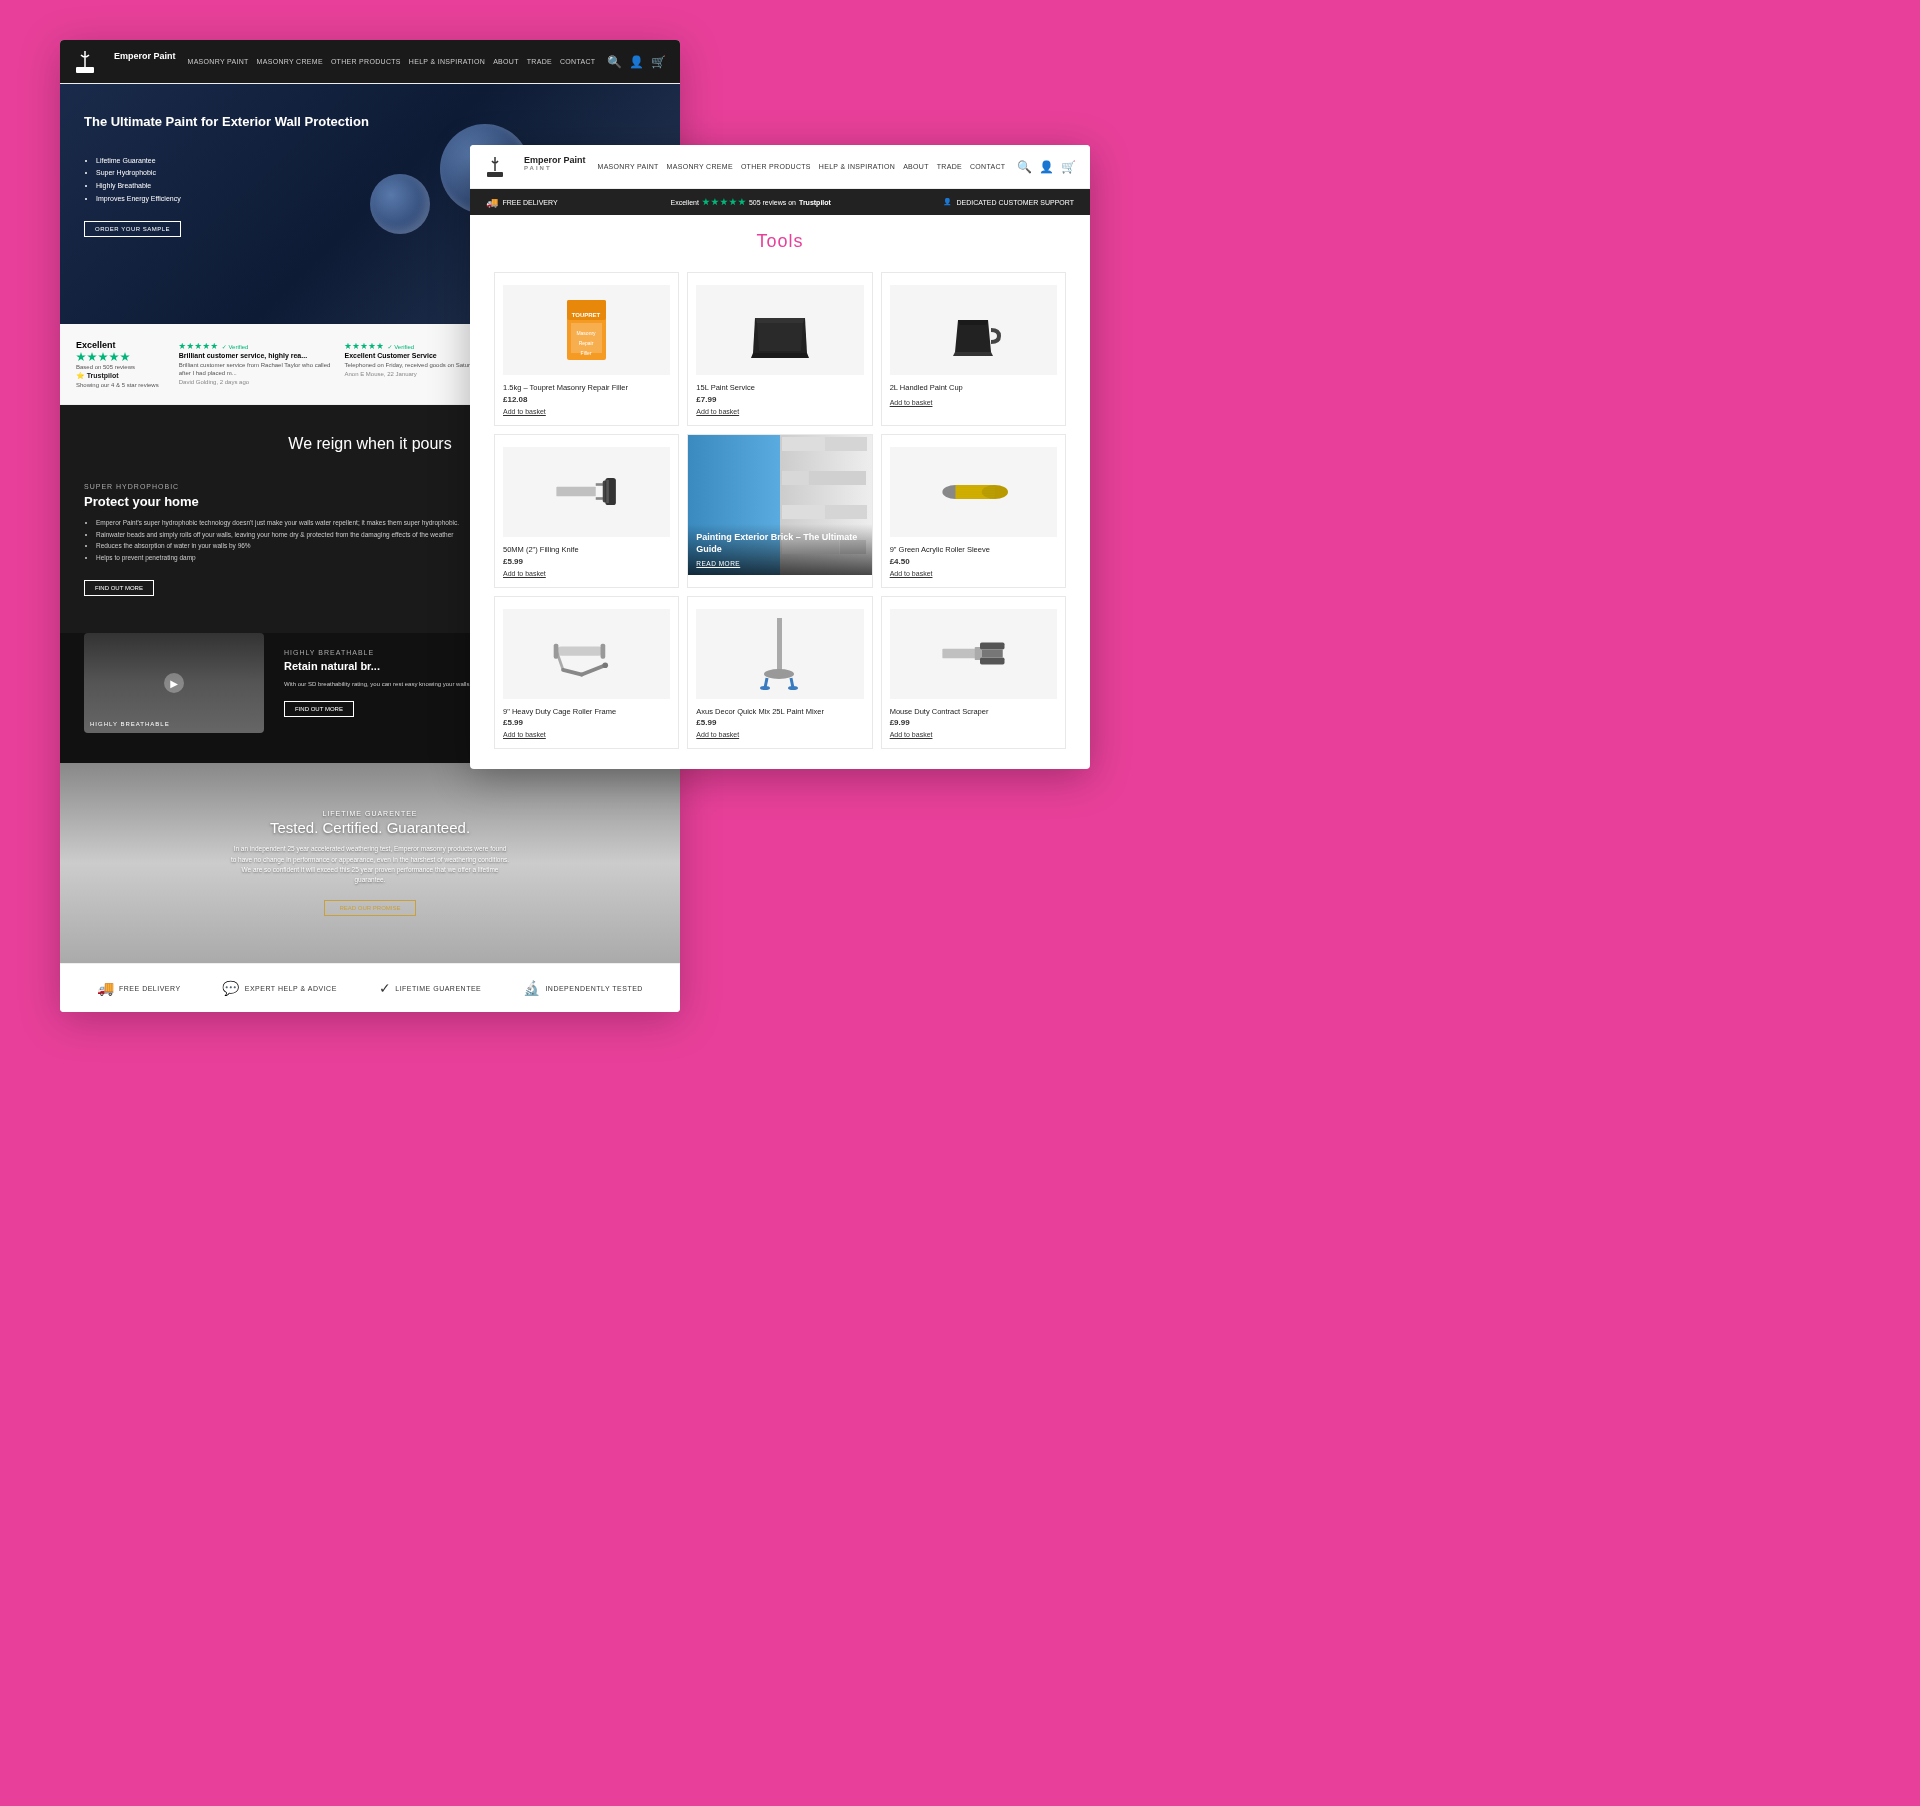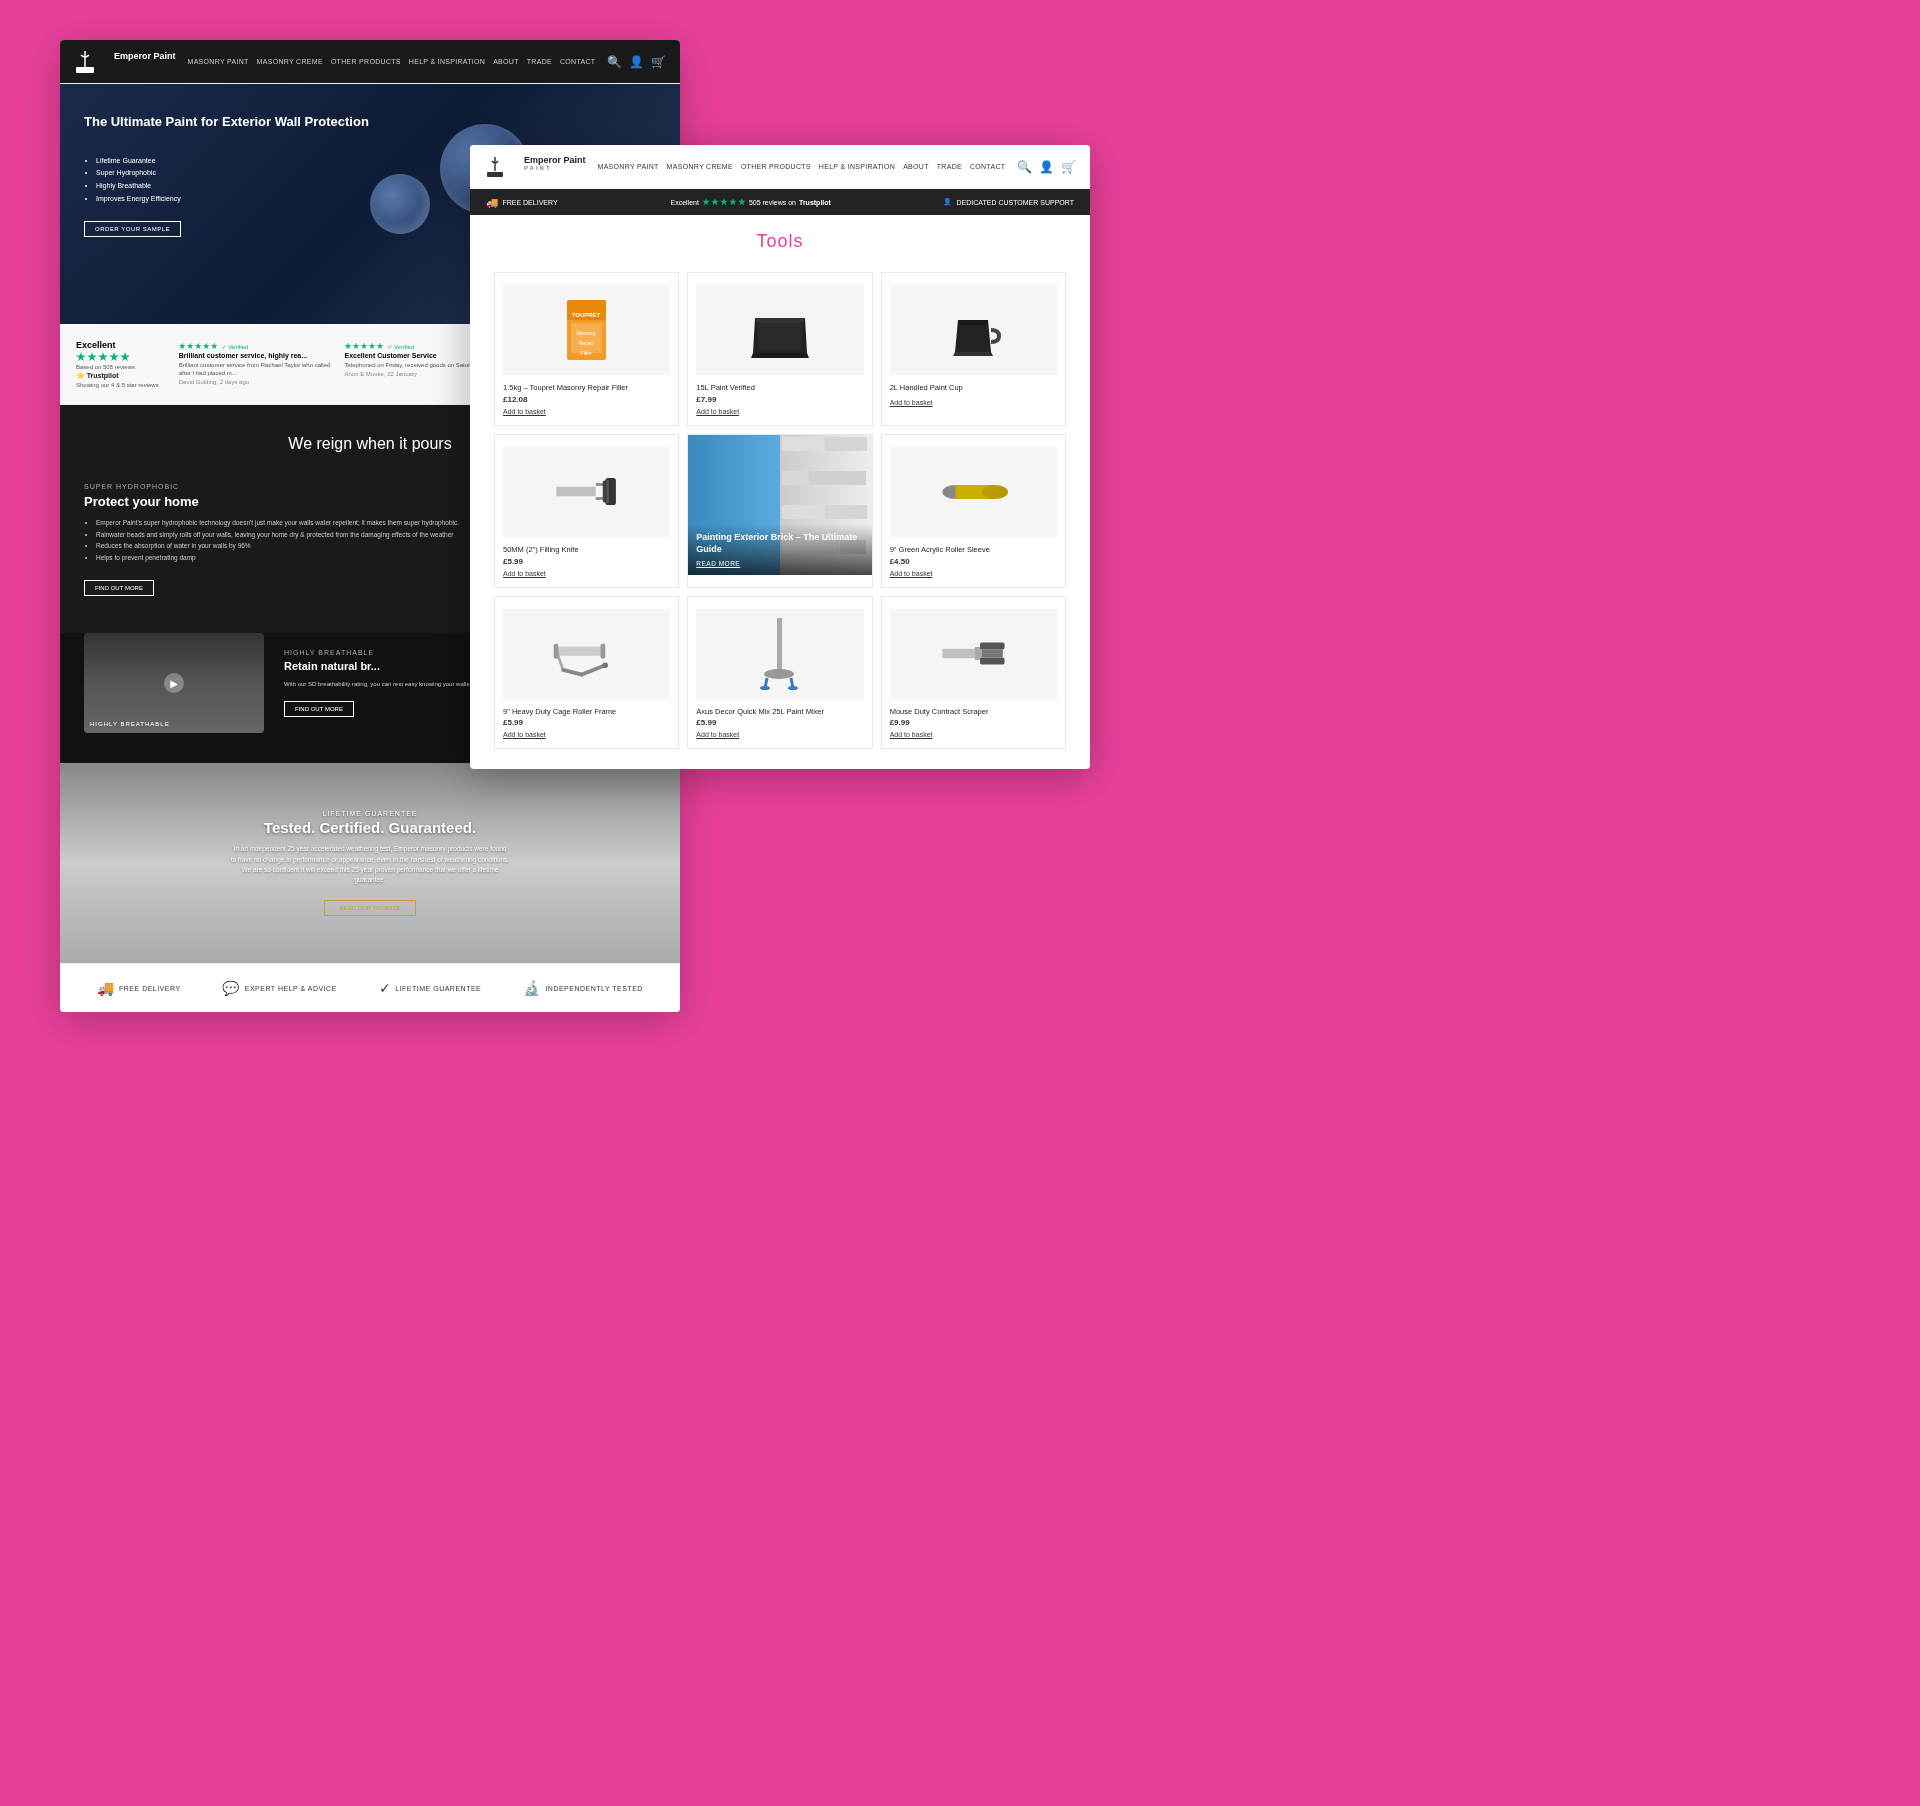--- a/index.html
+++ b/index.html
@@ -354,21 +354,21 @@
     }
     .back-guarantee-label {
       font-size: 7px;
       text-transform: uppercase;
       letter-spacing: 1px;
       margin-bottom: 2px;
       text-shadow: 0 1px 2px rgba(0,0,0,0.5);
     }
     .back-guarantee-title {
       font-size: 15px;
-      font-weight: bold;
+      font-weight: normal;
       text-shadow: 0 1px 3px rgba(0,0,0,0.5);
       margin-bottom: 8px;
     }
     .back-guarantee-text {
       font-size: 6.5px;
       line-height: 1.6;
       max-width: 280px;
       text-shadow: 0 1px 2px rgba(0,0,0,0.5);
       margin-bottom: 10px;
     }
@@ -818,21 +818,21 @@
 
     <div class="product-card">
       <div class="product-img-area">
         <svg class="paint-scuttle" viewBox="0 0 70 55">
           <path d="M10 15 L8 50 L62 50 L60 15 Z" fill="#222"></path>
           <path d="M10 15 L60 15 L58 20 L12 20 Z" fill="#333"></path>
           <path d="M8 50 L62 50 L64 55 L6 55 Z" fill="#1a1a1a"></path>
           <path d="M12 20 L58 20 L56 48 L14 48 Z" fill="#2a2a2a"></path>
         </svg>
       </div>
-      <div class="product-name">15L Paint Verified</div>
+      <div class="product-name">15L Paint Service</div>
       <div class="product-price">£7.99</div>
       <div class="add-to-basket">Add to basket</div>
     </div>
 
     <div class="product-card">
       <div class="product-img-area">
         <svg class="paint-cup" viewBox="0 0 60 60">
           <path d="M15 20 L12 52 L48 52 L45 20 Z" fill="#222"></path>
           <path d="M15 20 L45 20 L43 25 L17 25 Z" fill="#1a1a1a"></path>
           <path d="M12 52 L48 52 L50 56 L10 56 Z" fill="#333"></path>

